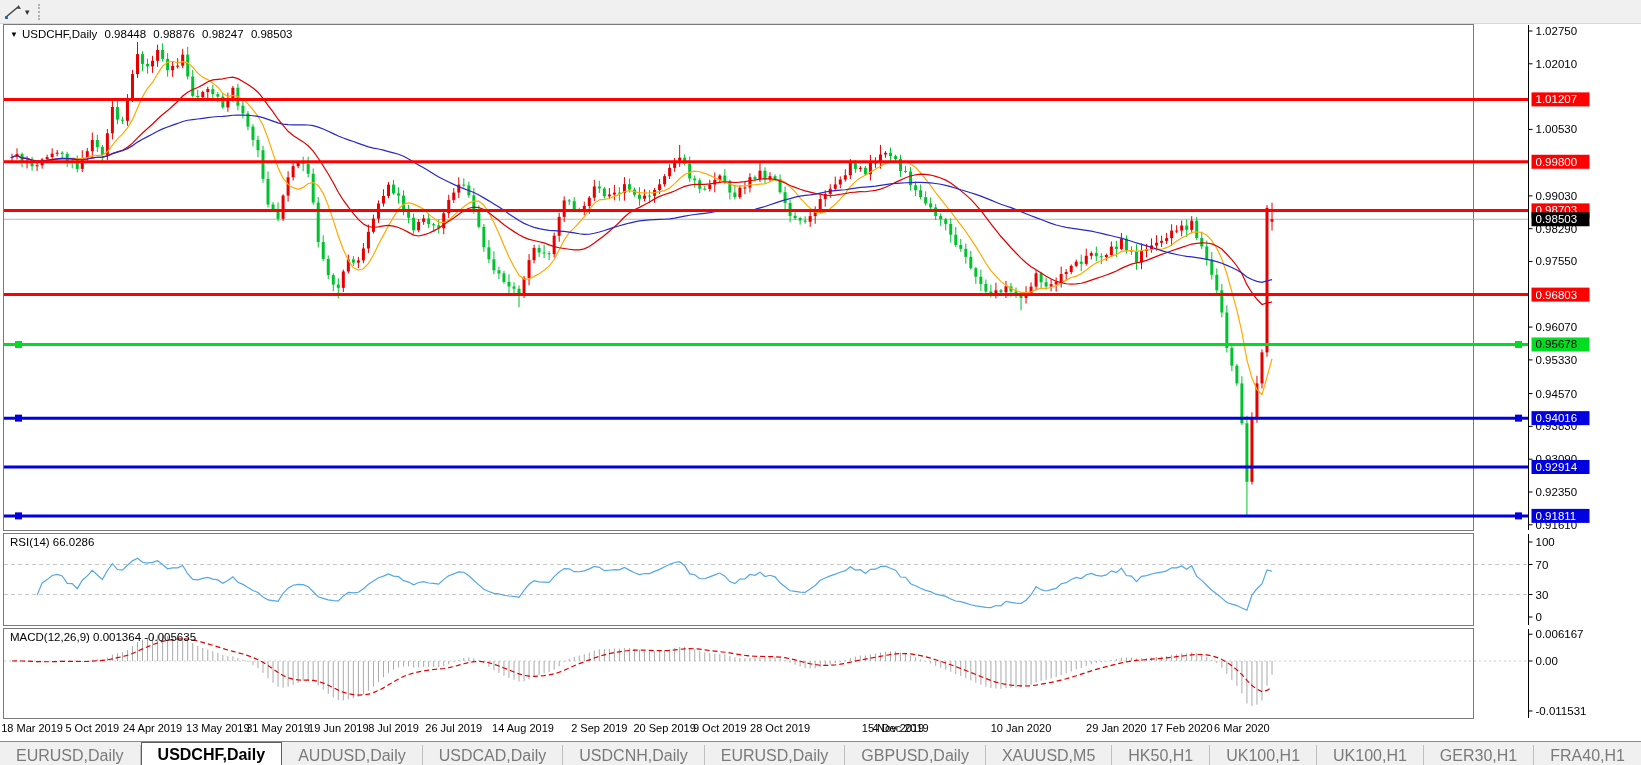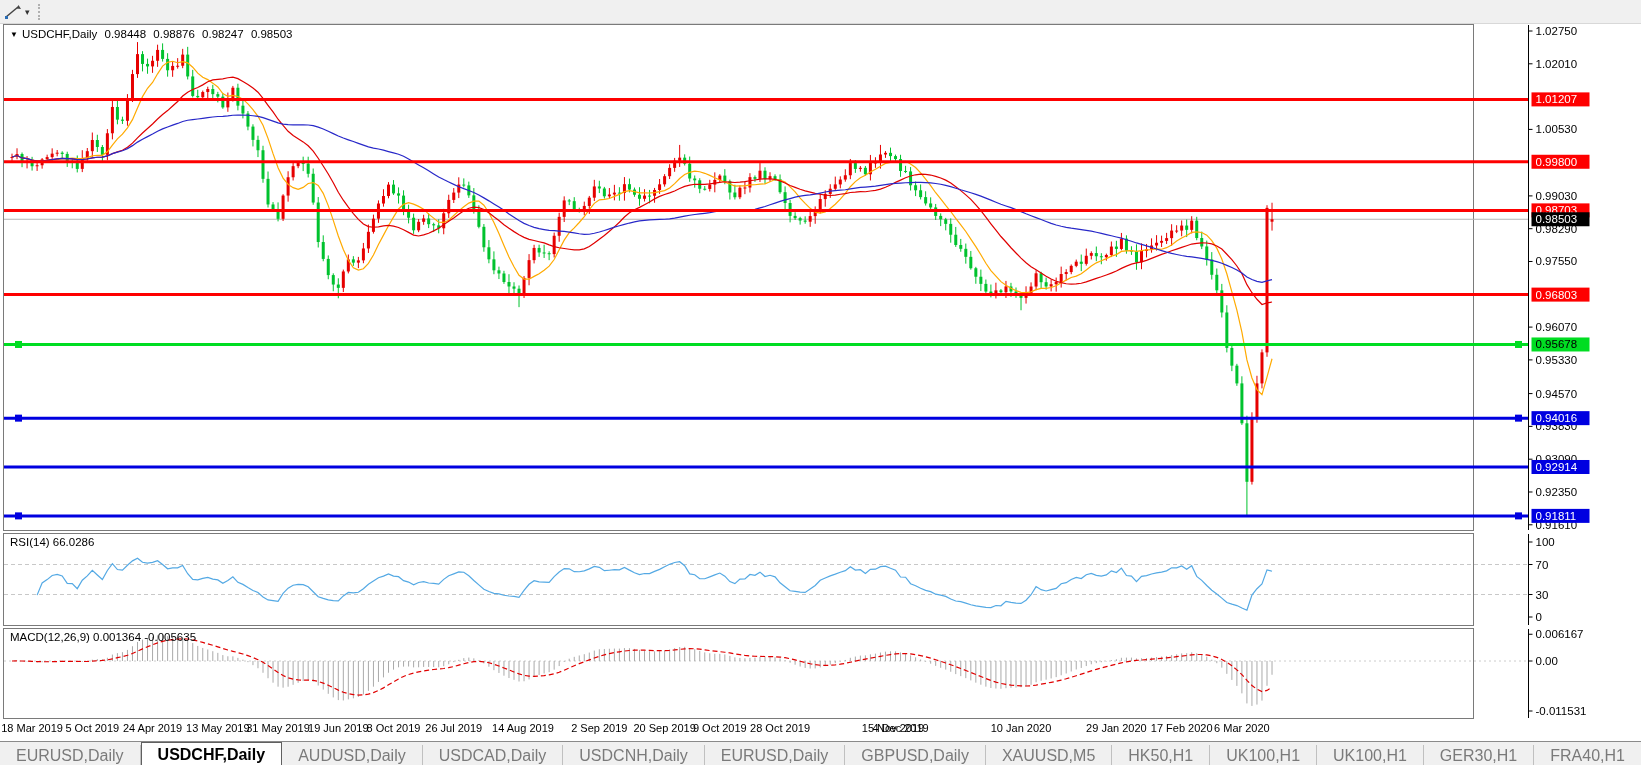--- a/index.html
+++ b/index.html
@@ -919,21 +919,21 @@
       </svg>
   </div>
 
   <div id="dateAxis">
       <div class="dlabel" style="left: 29.08px;">18 Mar 2019</div>
       <div class="dlabel" style="left: 89.32px;">5 Oct 2019</div>
       <div class="dlabel" style="left: 149.56px;">24 Apr 2019</div>
       <div class="dlabel" style="left: 214.82px;">13 May 2019</div>
       <div class="dlabel" style="left: 275.06px;">31 May 2019</div>
       <div class="dlabel" style="left: 335.3px;">19 Jun 2019</div>
-      <div class="dlabel" style="left: 390.52px;">8 Oct 2019</div>
+      <div class="dlabel" style="left: 390.52px;">8 Jul 2019</div>
       <div class="dlabel" style="left: 450.76px;">26 Jul 2019</div>
       <div class="dlabel" style="left: 511px; padding-left: 18px;">14 Aug 2019</div>
       <div class="dlabel" style="left: 596.34px;">2 Sep 2019</div>
       <div class="dlabel" style="left: 661.6px;">20 Sep 2019</div>
       <div class="dlabel" style="left: 716.82px; text-align: center;">9 Oct 2019</div>
       <div class="dlabel" style="left: 777.06px;">28 Oct 2019</div>
       <div class="dlabel" style="left: 850px; margin-left: 40px;">15 Nov 2019</div>
       <div class="dlabel" style="left: 897.54px;">4 Dec 2019</div>
       <div class="dlabel" style="left: 957.78px; margin-top: 32px;">23 Dec 2019</div>
       <div class="dlabel" style="left: 1018.02px;">10 Jan 2020</div>

